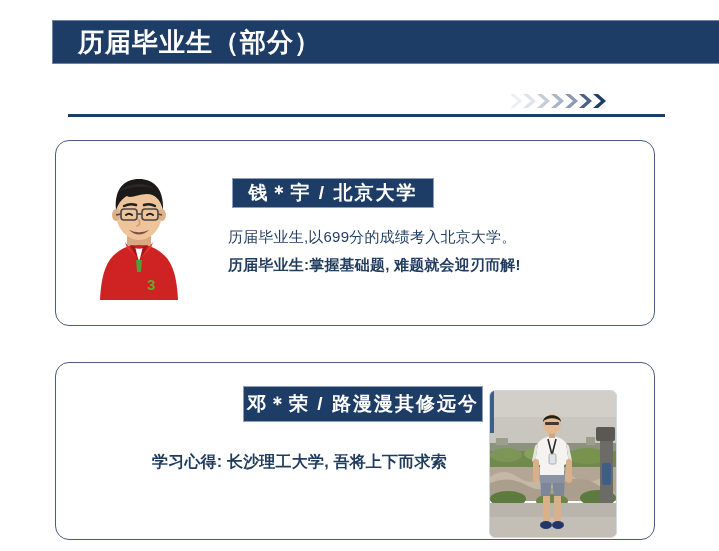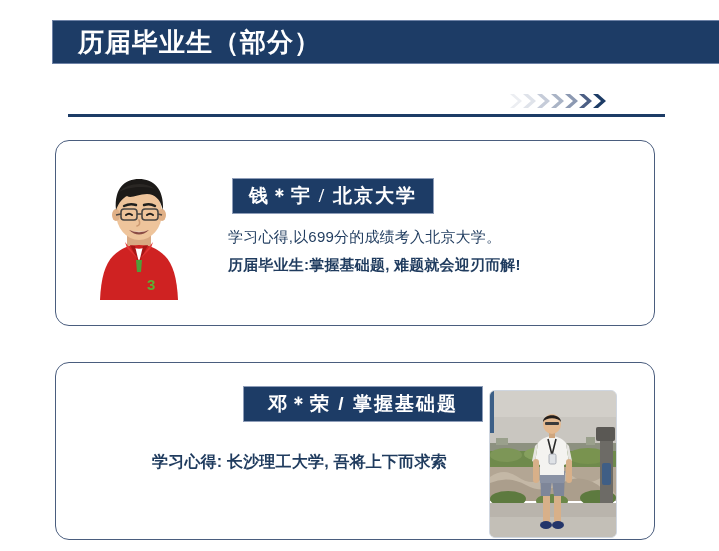--- a/index.html
+++ b/index.html
@@ -93,22 +93,21 @@
     letter-spacing: 2px;
     display: flex;
     align-items: center;
     justify-content: center;
     white-space: nowrap;
   }
   .chip-one {
     left: 232px;
     top: 178px;
     width: 202px;
-    height: 36px;
-    font-family: Liberation Serif, serif;
+    height: 30px;
   }
   .chip-two {
     left: 243px;
     top: 386px;
     width: 240px;
     height: 36px;
   }
 
   
   .body-line {
@@ -208,26 +207,26 @@
     <path d="M64 47 q3 -2.5 6 0" stroke="#201e1c" stroke-width="2" fill="none" stroke-linecap="round"></path>
 
     <path d="M56 52 q2 5 -2 6" stroke="#cd9a72" stroke-width="1.6" fill="none" stroke-linecap="round"></path>
 
     <path d="M46 62 q10 9 20 0 q-10 4 -20 0 Z" fill="#8a4b44"></path>
     <path d="M47 62.5 q9 3.5 18 0 q-9 2.5 -18 0 Z" fill="#fbfbf8"></path>
   </svg>
 </div>
 
 <div class="name-chip chip-one">钱＊宇  /  北京大学</div>
-<div class="body-line line-1a">学习心得,以699分的成绩考入北京大学。</div>
+<div class="body-line line-1a">历届毕业生,以699分的成绩考入北京大学。</div>
 <div class="body-line line-1b">历届毕业生:掌握基础题, 难题就会迎刃而解!</div>
 
 <div class="card card-two"></div>
 
-<div class="name-chip chip-two">邓＊荣  /  掌握基础题</div>
+<div class="name-chip chip-two">邓＊荣  /  路漫漫其修远兮</div>
 <div class="body-line line-2a">学习心得: 长沙理工大学, 吾将上下而求索</div>
 
 <div class="photo photo-two">
   <svg viewBox="0 0 126 146" preserveAspectRatio="xMidYMid slice" aria-hidden="true">
 
     <rect x="0" y="0" width="126" height="62" fill="#c9c6c0"></rect>
     <rect x="0" y="0" width="126" height="26" fill="#d2cfc9"></rect>
 
     <rect x="0" y="52" width="126" height="10" fill="#8d9180"></rect>
     <rect x="6" y="47" width="12" height="7" fill="#9aa08c"></rect>

